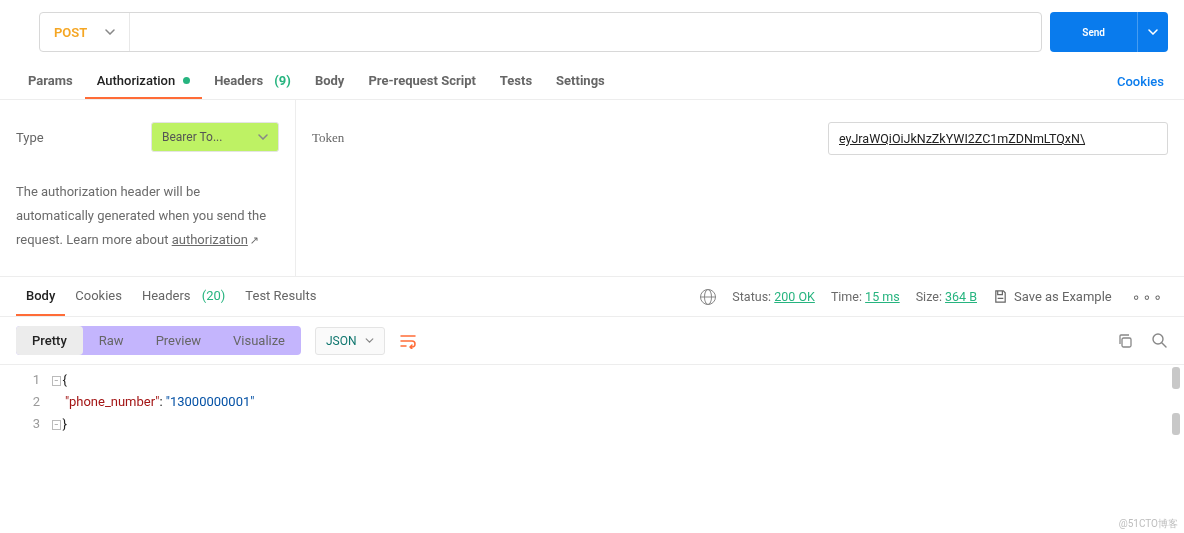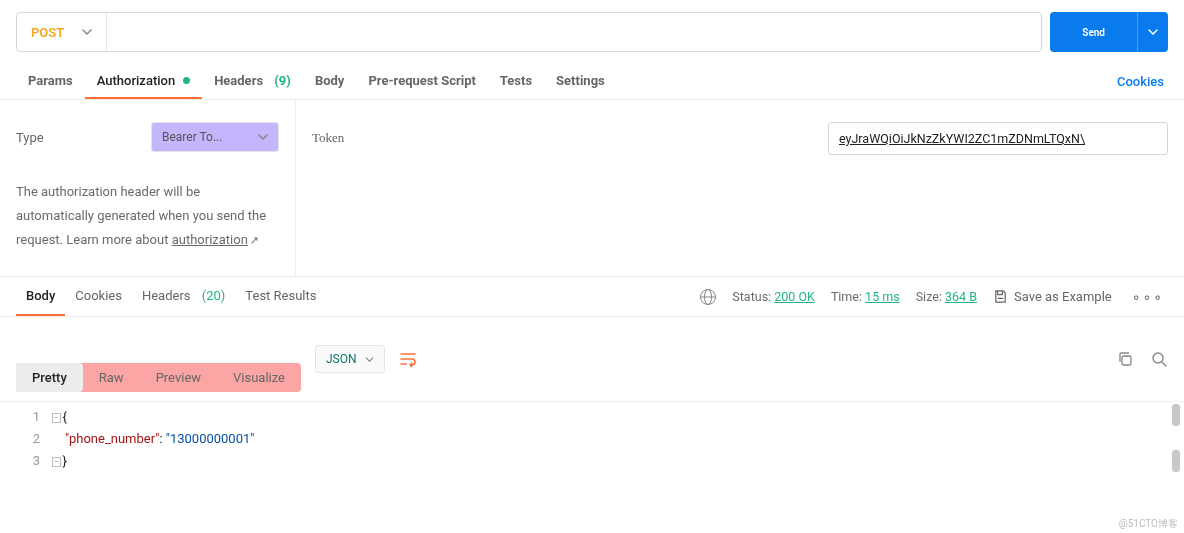--- a/index.html
+++ b/index.html
@@ -1,19 +1,19 @@
 <!DOCTYPE html>
 <html><head>
 <meta charset="utf-8">
 <style>
   * { box-sizing: border-box; margin: 0; padding: 0; font-family: -apple-system, BlinkMacSystemFont, "Segoe UI", Roboto, Helvetica, Arial, sans-serif; }
   body { background: #fff; color: #212121; font-size: 13px; width: 1184px; height: 533px; overflow: hidden; position: relative; }
 
   
-  .top-row { display: flex; align-items: stretch; padding: 12px 16px 12px 16px; gap: 8px; }
+  .top-row { display: flex; align-items: stretch; padding: 12px 16px 12px 16px; gap: 8px; margin-left: 23px; }
   .method-url { flex: 1; display: flex; border: 1px solid #d8d8d8; border-radius: 4px; overflow: hidden; height: 40px; }
   .method { display: flex; align-items: center; gap: 18px; padding: 0 14px; border-right: 1px solid #e8e8e8; color: #f5a623; font-weight: 600; font-size: 13px; cursor: pointer; }
   .method .chev { color: #888; }
   .url-input { flex: 1; border: none; outline: none; padding: 0 14px; font-size: 13.5px; color: #222; background: transparent; }
   .send-wrap { display: flex; }
   .send-btn { background: #097bed; color: #fff; border: none; border-radius: 4px 0 0 4px; padding: 0 32px; font-size: 10px; font-weight: 600; cursor: pointer; }
   .send-chev { background: #097bed; color: #fff; border: none; border-left: 1px solid rgba(255,255,255,.25); border-radius: 0 4px 4px 0; padding: 0 10px; cursor: pointer; display: flex; align-items: center; }
 
   
   .req-tabs { display: flex; align-items: center; padding: 0 16px; border-bottom: 1px solid #ededed; height: 36px; font-size: 13px; color: #666; }
@@ -21,21 +21,21 @@
   .req-tab.active { color: #222; border-bottom: 2px solid #ff6c37; font-weight: 500; }
   .green-dot { width: 7px; height: 7px; border-radius: 50%; background: #26b47f; display: inline-block; margin-left: 4px; }
   .count { color: #26b47f; }
   .cookies-link { margin-left: auto; color: #097bed; font-weight: 500; cursor: pointer; padding-right: 4px; }
 
   
   .auth-panel { display: flex; border-bottom: 1px solid #ededed; }
   .auth-left { width: 296px; padding: 22px 16px 24px 16px; border-right: 1px solid #ededed; }
   .type-row { display: flex; align-items: center; gap: 18px; margin-bottom: 28px; }
   .type-label { color: #666; font-size: 13px; }
-  .type-select { margin-left: auto; display: flex; align-items: center; gap: 10px; background: #c4b5fd; border: 1px solid #e4e4e4; border-radius: 3px; padding: 7px 10px; font-size: 12px; color: #555; cursor: pointer; width: 128px; justify-content: space-between; }
+  .type-select { margin-left: auto; display: flex; align-items: center; gap: 10px; background: #bef264; border: 1px solid #e4e4e4; border-radius: 3px; padding: 7px 10px; font-size: 12px; color: #555; cursor: pointer; width: 128px; justify-content: space-between; }
   .auth-desc { color: #6b6b6b; font-size: 13px; line-height: 1.85; }
   .auth-link { text-decoration: underline; cursor: pointer; }
   .ext-icon { display: inline-block; font-size: 11px; margin-left: 2px; }
 
   .auth-right { flex: 1; padding: 22px 16px; display: flex; align-items: flex-start; gap: 24px; }
   .token-label { color: #666; font-size: 13px; padding-top: 8px; font-family: Liberation Serif, serif; }
   .token-input-wrap { margin-left: auto; width: 340px; }
   .token-input { width: 100%; border: 1px solid #d8d8d8; border-radius: 3px; padding: 8px 10px; font-size: 12.5px; color: #222; outline: none; text-overflow: ellipsis; text-decoration: underline; }
 
   
@@ -46,21 +46,21 @@
   .meta-item { color: #6b6b6b; font-size: 12.5px; }
   .meta-val { color: #26b47f; text-decoration: underline; }
   .save-example { display: flex; align-items: center; gap: 6px; color: #666; cursor: pointer; font-size: 13px; }
   .kebab { color: #666; font-size: 14px; letter-spacing: 2px; cursor: pointer; padding: 0 4px; }
   .globe { width: 16px; height: 16px; border: 1.4px solid #888; border-radius: 50%; position: relative; display: inline-block; }
   .globe::before { content: ""; position: absolute; left: 50%; top: -1px; bottom: -1px; width: 6px; border: 1.4px solid #888; border-radius: 50%; transform: translateX(-50%); }
   .globe::after { content: ""; position: absolute; top: 50%; left: -1px; right: -1px; border-top: 1.4px solid #888; transform: translateY(-50%); }
 
   
   .fmt-row { display: flex; align-items: center; padding: 9px 16px; gap: 0; border-bottom: 1px solid #ededed; }
-  .fmt-group { display: flex; background: #fca5a5; border-radius: 4px; margin-top: 37px; }
+  .fmt-group { display: flex; background: #c4b5fd; border-radius: 4px; }
   .fmt-btn { border: none; background: transparent; padding: 7px 16px; font-size: 13px; color: #666; cursor: pointer; border-radius: 4px; }
   .fmt-btn.active { background: #ececec; color: #222; font-weight: 500; }
   .json-select { margin-left: 14px; display: flex; align-items: center; gap: 8px; border: 1px solid #e4e4e4; border-radius: 3px; padding: 6px 10px; font-size: 12px; color: #0f766e; cursor: pointer; background: #fafafa; }
   .wrap-icon { margin-left: 14px; color: #ff6c37; }
   .fmt-right { margin-left: auto; display: flex; align-items: center; gap: 18px; color: #888; }
   .icon-btn { cursor: pointer; display: inline-flex; }
 
   
   .code-pane { display: flex; font-family: "SFMono-Regular", Consolas, "Liberation Mono", Menlo, monospace; font-size: 13px; padding: 4px 0 12px 0; position: relative; }
   .gutter { width: 52px; text-align: right; color: #9a9a9a; padding-right: 12px; user-select: none; }

